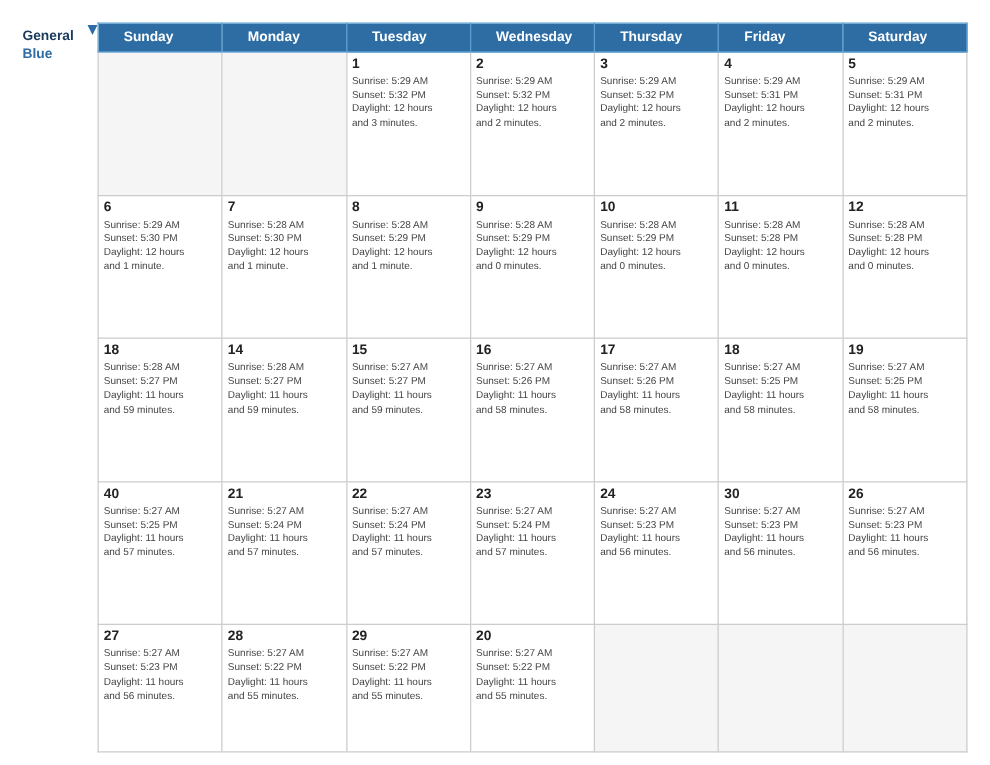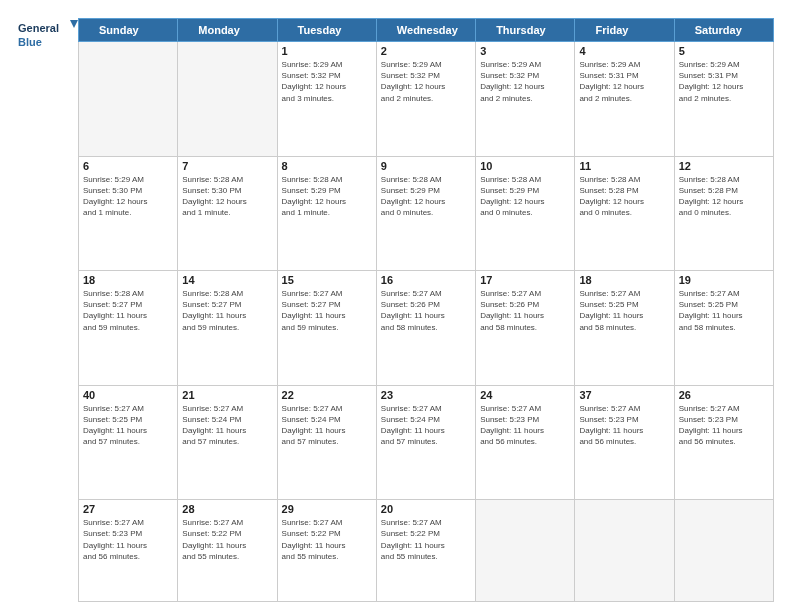--- a/index.html
+++ b/index.html
@@ -284,21 +284,21 @@
 and 57 minutes.</div>
           </td>
           <td>
             <div class="day-num">24</div>
             <div class="day-info" style="white-space: pre-line;">Sunrise: 5:27 AM
 Sunset: 5:23 PM
 Daylight: 11 hours
 and 56 minutes.</div>
           </td>
           <td>
-            <div class="day-num">37</div>
+            <div class="day-num">30</div>
             <div class="day-info" style="white-space: pre-line;">Sunrise: 5:27 AM
 Sunset: 5:23 PM
 Daylight: 11 hours
 and 56 minutes.</div>
           </td>
           <td>
             <div class="day-num">26</div>
             <div class="day-info" style="white-space: pre-line;">Sunrise: 5:27 AM
 Sunset: 5:23 PM
 Daylight: 11 hours

